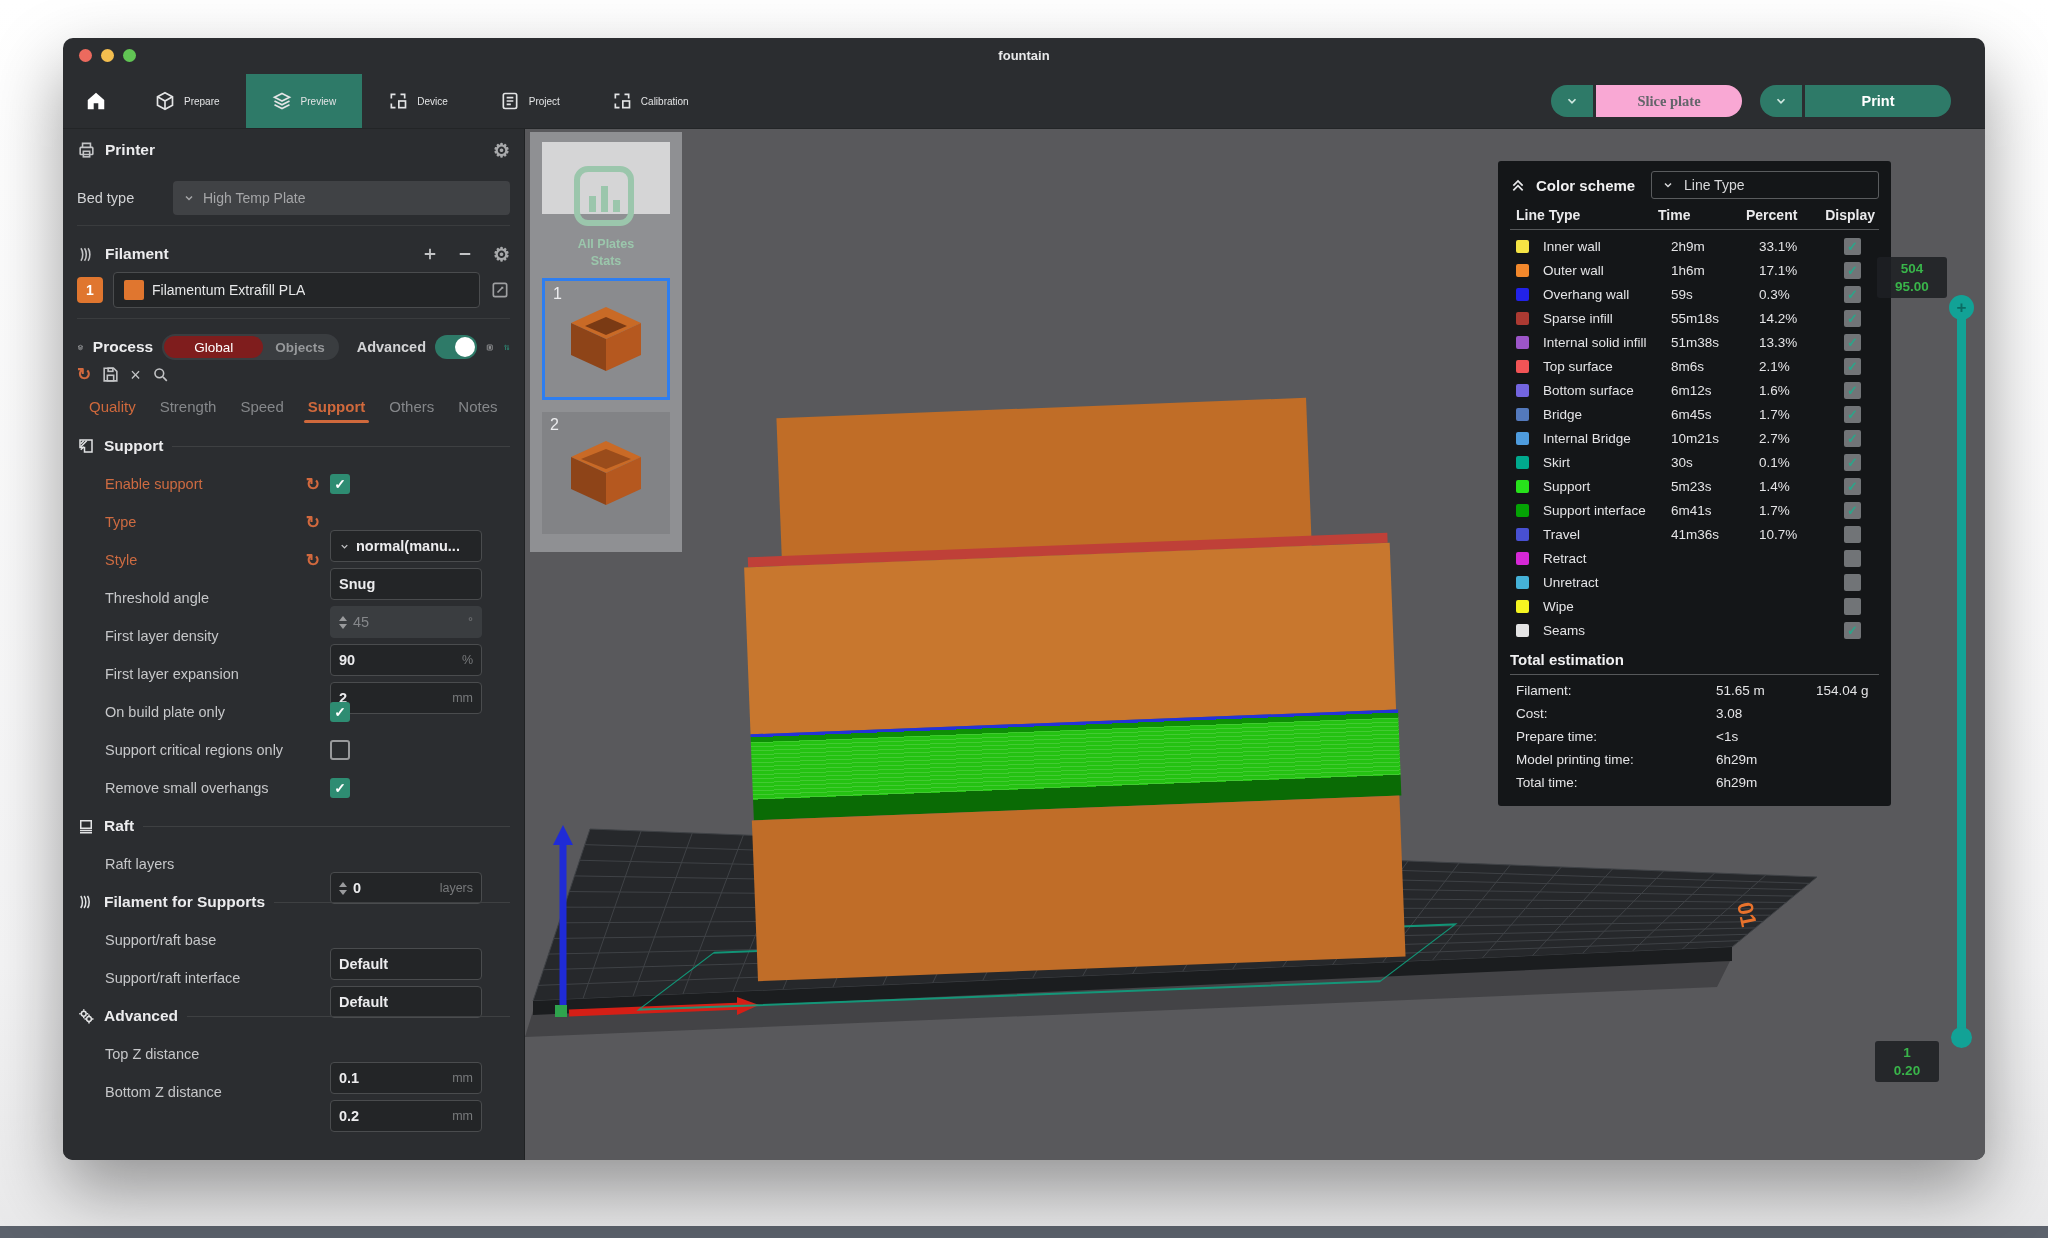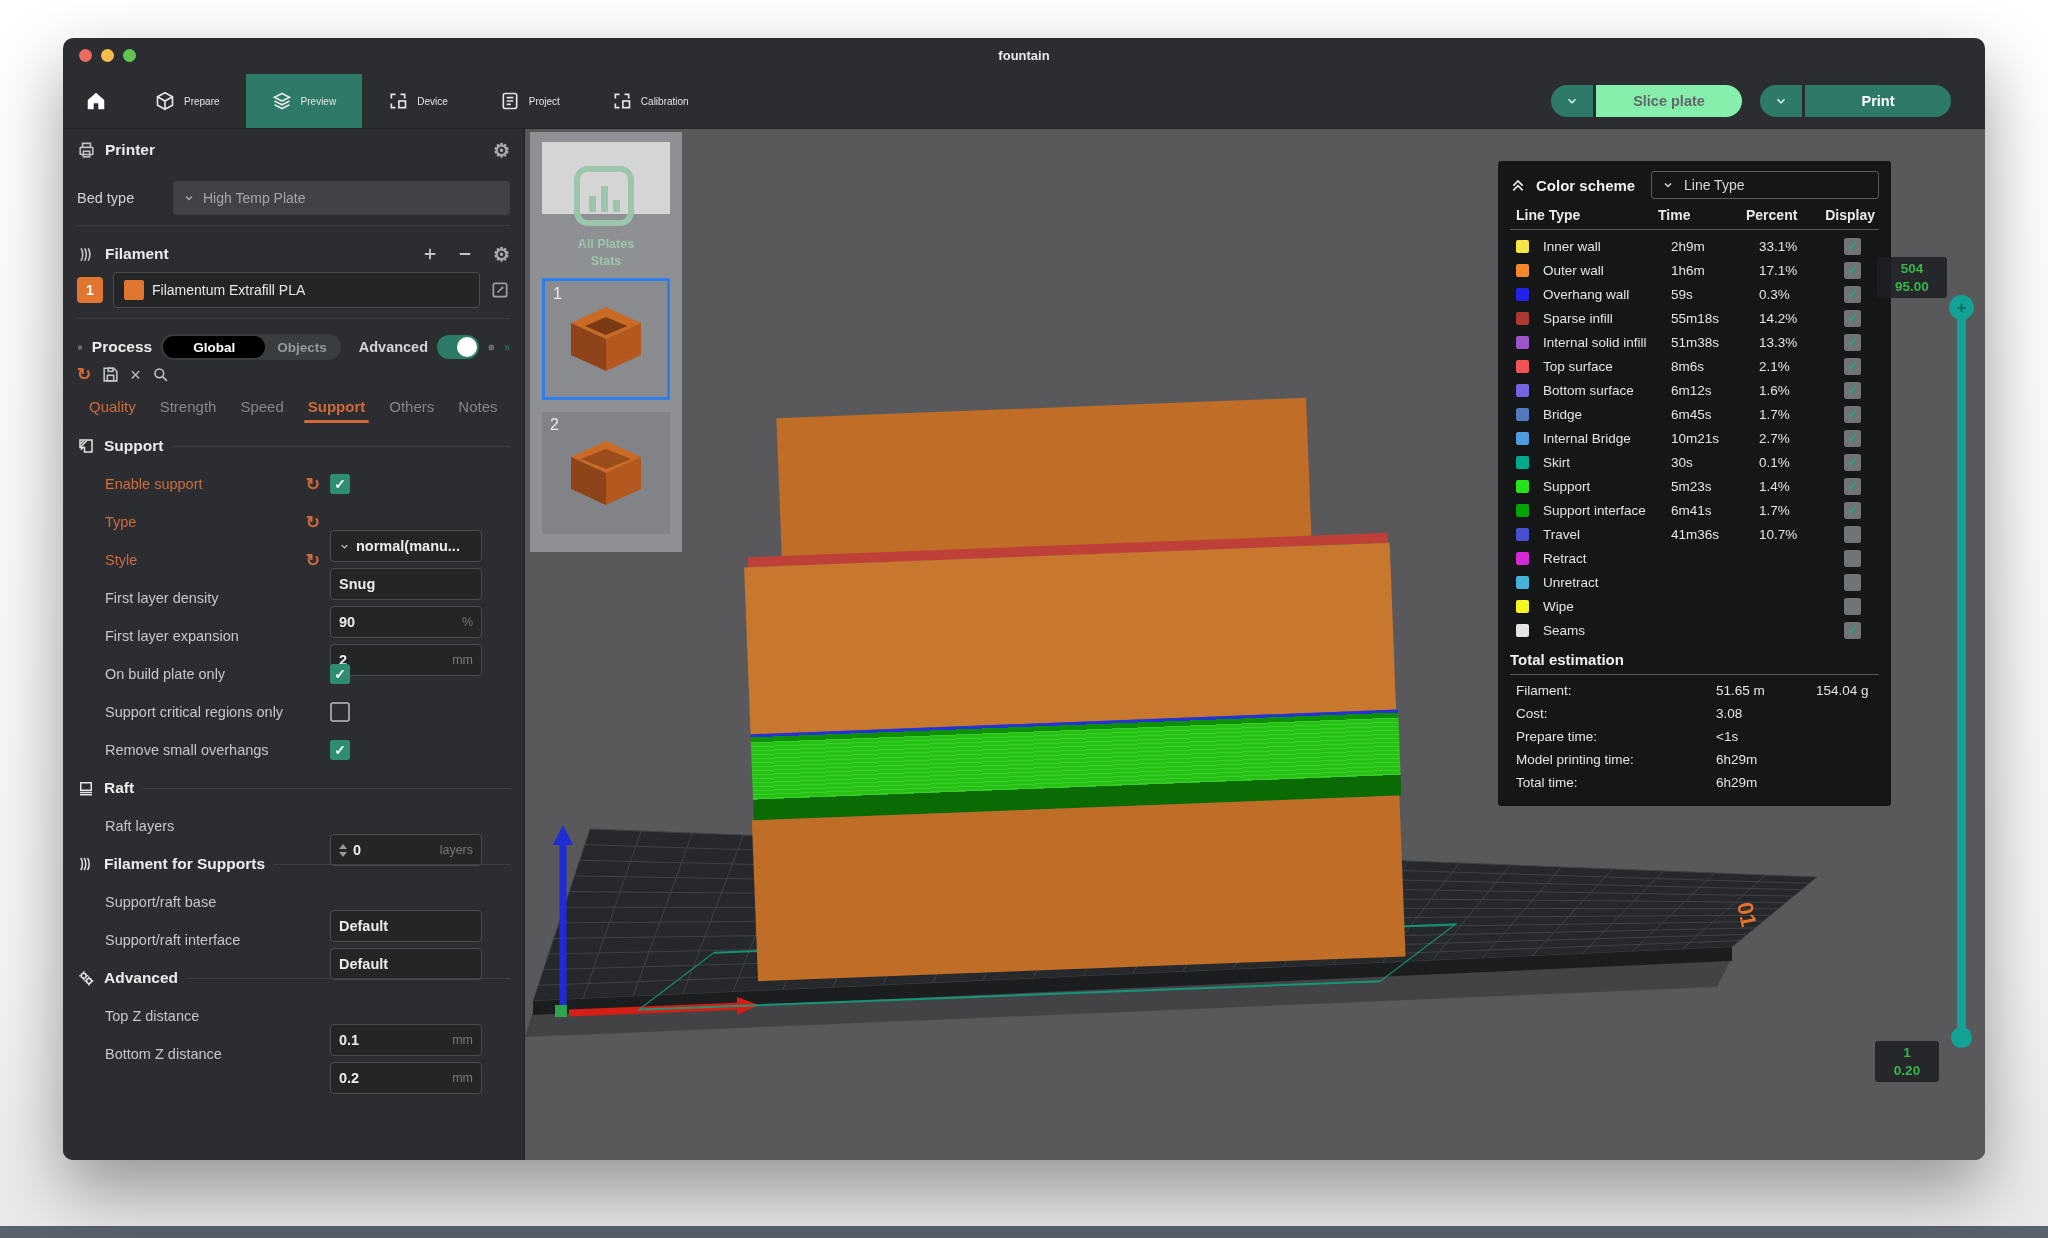--- a/index.html
+++ b/index.html
@@ -17,39 +17,39 @@
   
   .navbar{height:54px;flex:none;display:flex;align-items:stretch;position:relative;border-bottom:1px solid #232527;}
   .home{display:flex;align-items:center;padding:0 22px;color:#fff;}
   .tab{display:flex;align-items:center;gap:9px;padding:0 26px;color:#e3e4e5;font-size:10px;cursor:default;}
   .tab.active{background:#2e7a68;}
   .tab svg{stroke:#e3e4e5;}
   .nav-right{position:absolute;right:34px;top:11px;display:flex;gap:18px;}
   .split{display:flex;gap:3px;height:32px;}
   .split .dd{width:42px;background:#2e7a68;border-radius:16px 0 0 16px;display:flex;align-items:center;justify-content:center;}
   .split .main{min-width:106px;padding:0 20px;border-radius:0 16px 16px 0;display:flex;align-items:center;justify-content:center;font-size:14.5px;font-weight:bold;}
-  .main.gray{background:#86efac;color:#63656a;}
+  .main.gray{background:#f9a8d4;color:#63656a;font-family:Liberation Serif, serif;}
   .main.green{background:#2e7a68;color:#fff;}
   
   .content{flex:1;display:flex;min-height:0;}
   .panel{width:462px;flex:none;background:#2b2d30;position:relative;border-right:1px solid #202224;
          display:flex;flex-direction:column;padding:0 14px;box-sizing:border-box;}
   .sec-head{display:flex;align-items:center;gap:9px;height:42px;flex:none;color:#ececee;font-size:15.5px;font-weight:bold;}
   .sec-head .grow{flex:1;}
   .gear{font-size:19px;color:#a8a9ab;line-height:1;}
   .selbox{display:flex;align-items:center;gap:8px;height:34px;background:#232527;border:1px solid #4a4c4e;border-radius:4px;padding:0 10px;color:#e6e7e8;font-size:14px;min-width:0;}
   .selbox .val{white-space:nowrap;overflow:hidden;text-overflow:ellipsis;}
   .row{display:flex;align-items:center;gap:10px;flex:none;}
   .divider{height:1px;background:#3a3c3e;margin:10px 0;flex:none;}
   .lbl{color:#d2d3d5;font-size:14.5px;}
   .bedsel{background:#404245;border:none;color:#a5a6a8;}
   .fil-badge{width:26px;height:26px;background:#e0762f;border-radius:4px;color:#fff;font-weight:bold;font-size:14px;display:flex;align-items:center;justify-content:center;flex:none;}
   .swatch{width:20px;height:20px;background:#e0762f;border-radius:2px;flex:none;}
   .capsule{display:flex;align-items:center;background:#3a3d40;border-radius:15px;padding:2px;height:26px;box-sizing:border-box;}
-  .capsule .on{background:#000000;color:#fff;border-radius:12px;padding:0 30px;font-size:13.5px;height:22px;display:flex;align-items:center;font-weight:bold;}
+  .capsule .on{background:#7f1d1d;color:#fff;border-radius:12px;padding:0 30px;font-size:13.5px;height:22px;display:flex;align-items:center;font-weight:normal;}
   .capsule .off{color:#96989a;padding:0 12px;font-size:13.5px;}
   .switch{width:42px;height:24px;border-radius:12px;background:#2e7a68;position:relative;flex:none;}
   .switch .knob{position:absolute;right:2px;top:2px;width:20px;height:20px;border-radius:50%;background:#fff;}
   .reset{color:#d2693e;font-size:17px;font-weight:bold;line-height:1;}
   .ptabs{display:flex;gap:4px;padding:8px 2px 0 2px;flex:none;}
   .ptab{position:relative;padding:6px 10px 10px;font-size:15px;color:#85878a;}
   .ptab.modified{color:#d0693c;}
   .ptab.active{color:#d0693c;font-weight:bold;}
   .ptab.active::after{content:"";position:absolute;left:6px;right:6px;bottom:2px;height:3px;background:#d0693c;border-radius:2px;}
   
@@ -345,20 +345,33 @@
                 <span class="v">normal(manu...</span>
               </div>
             </div>
           </div>
           <div class="srow">
             <span class="slbl mod">Style</span>
             <span class="reset" style="margin-right:10px">↻</span>
             <div class="ctrl">
               <div class="inputbox">
                 <span class="v">Snug</span>
+              </div>
+            </div>
+          </div>
+          <div class="srow">
+            <span class="slbl">Threshold angle</span>
+            <div class="ctrl">
+              <div class="inputbox disabled">
+                <span class="spin">
+                  <i class="up"></i>
+                  <i class="dn"></i>
+                </span>
+                <span class="v">45</span>
+                <span class="u">°</span>
               </div>
             </div>
           </div>
           <div class="srow">
             <span class="slbl">First layer density</span>
             <div class="ctrl">
               <div class="inputbox">
                 <span class="v">90</span>
                 <span class="u">%</span>
               </div>

